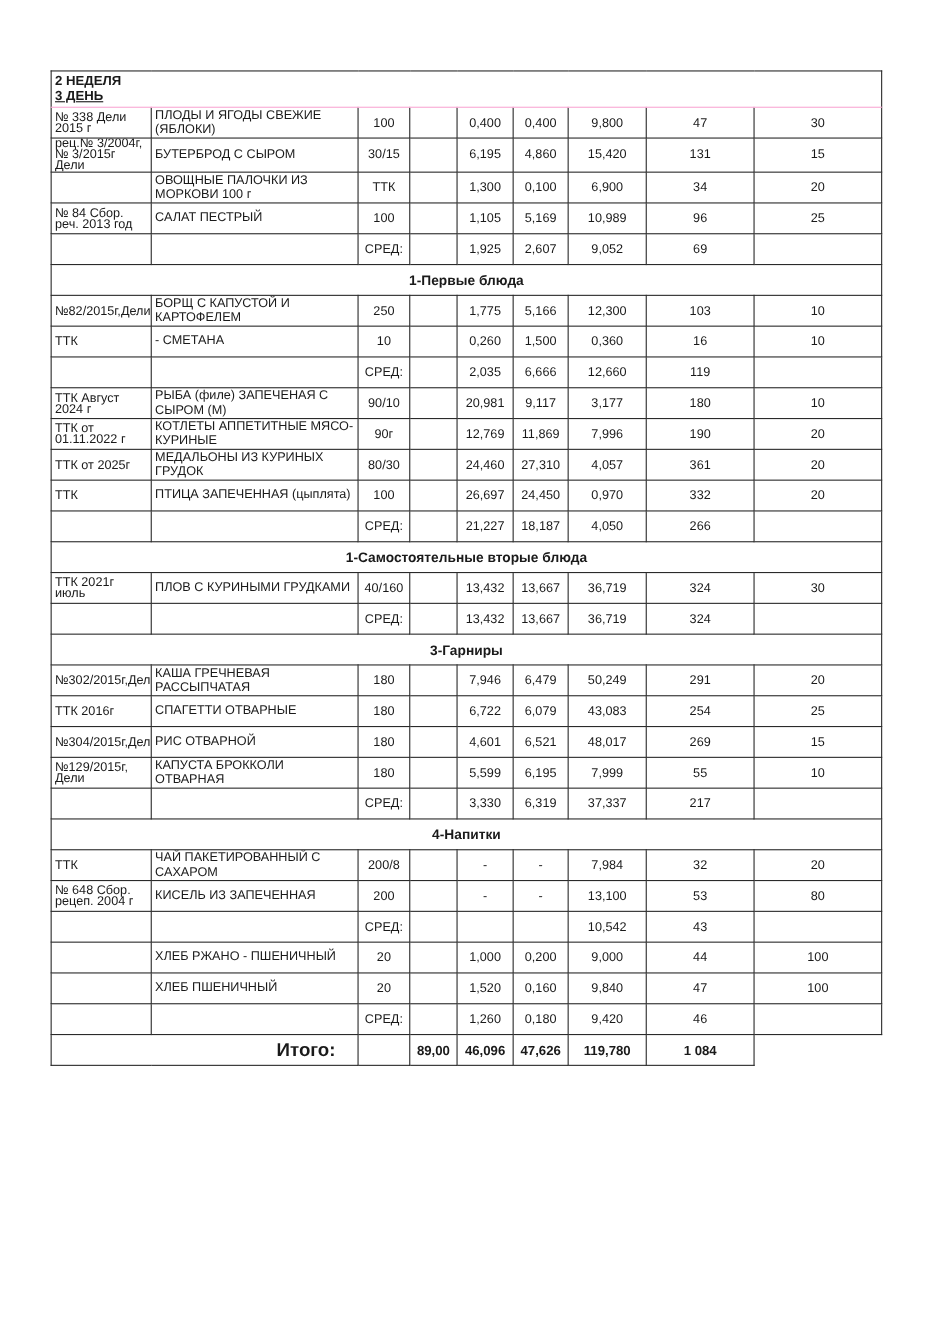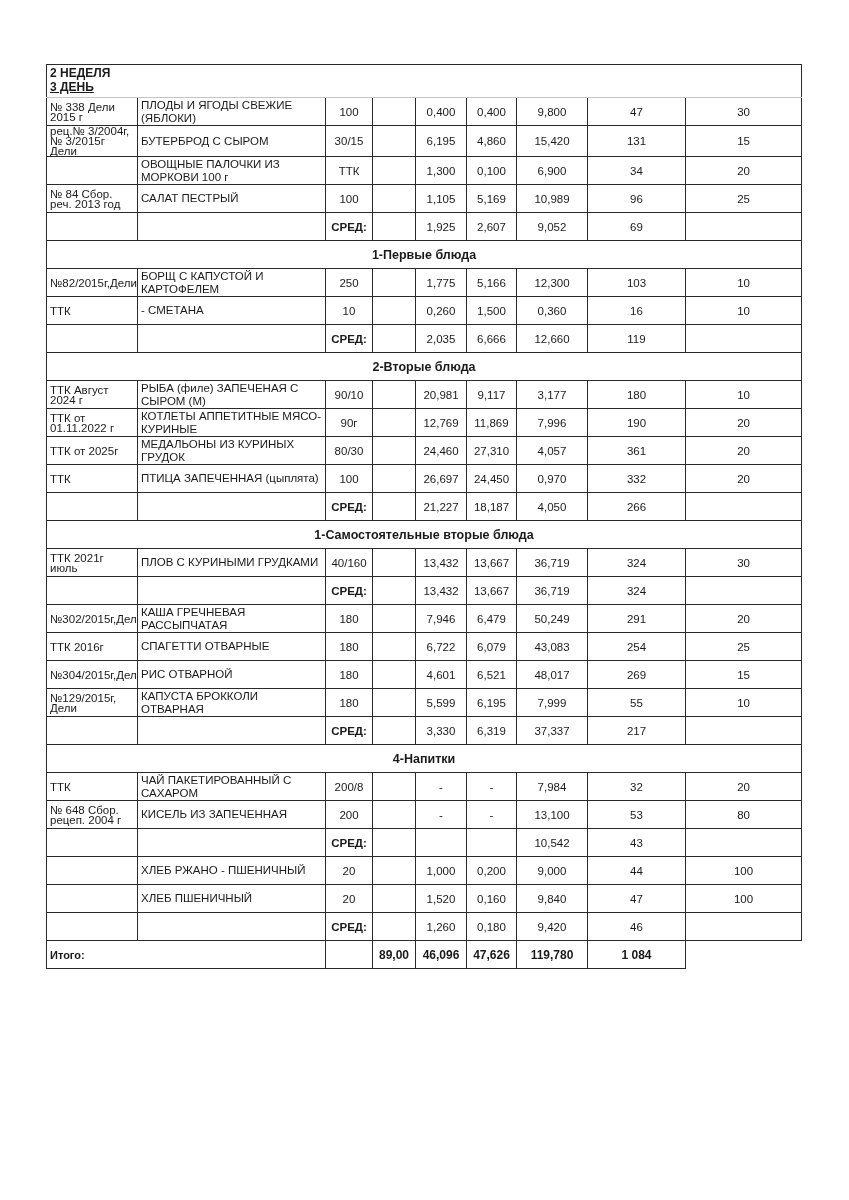--- a/index.html
+++ b/index.html
@@ -4,26 +4,26 @@
 <style>
   html, body { margin: 0; padding: 0; background: #ffffff; }
   body { width: 849px; height: 1200px; position: relative; overflow: hidden; font-family: "Liberation Sans", sans-serif; color: #1a1a1a; }
   .page { position: absolute; left: 46px; top: 64px; width: 755px; }
   table.menu { border-collapse: collapse; table-layout: fixed; width: 755px; }
   table.menu td { border: 1px solid #2a2a2a; padding: 0 3px; height: 27px; font-size: 11.5px; vertical-align: middle; overflow: hidden; }
   td.code { font-size: 8px; line-height: 10px; vertical-align: top; padding-top: 3px; }
   td.name { font-size: 12px; line-height: 13px; vertical-align: top; padding-top: 1px; }
   td.num { text-align: center; }
   td.c-weight { text-align: center; }
-  td.bold { font-weight: bold; margin-left: 20px; }
+  td.bold { font-weight: normal; margin-left: 20px; }
   tr.header td { border-bottom: 1px solid #f9a8d4; height: 31px; font-weight: bold; font-size: 12px; line-height: 14px; vertical-align: top; padding-top: 1px; }
   tr.section td { text-align: center; font-weight: bold; font-size: 12.5px; height: 27px; }
   .hdr-week { display: block; }
   .hdr-day { display: block; text-decoration: underline; }
-  tr.total td.label { font-weight: bold; font-size: 11px; padding-right: 20px; }
+  tr.total td.label { text-align: right; font-weight: bold; font-size: 17px; padding-right: 20px; }
   tr.total td { font-weight: bold; font-size: 12px; }
   tr.total td.blank-tail { border: none; border-top: 1px solid #2a2a2a; }
   td.right { text-align: center; padding-right: 3px; }
   col.c1 { width: 91px; } col.c2 { width: 188px; } col.c3 { width: 47px; } col.c4 { width: 43px; }
   col.c5 { width: 51px; } col.c6 { width: 50px; } col.c7 { width: 71px; } col.c8 { width: 98px; } col.c9 { width: 116px; }
 </style>
 </head>
 <body>
 
 <div class="page">
@@ -130,23 +130,20 @@
           <td></td>
           <td></td>
           <td class="c-weight bold">СРЕД:</td>
           <td class="num"></td>
           <td class="num">2,035</td>
           <td class="num">6,666</td>
           <td class="num">12,660</td>
           <td class="num">119</td>
           <td class="num"></td>
         </tr>
-        <tr class="section">
-          <td colspan="9">2-Вторые блюда</td>
-        </tr>
         <tr>
           <td class="code">ТТК Август 2024 г</td>
           <td class="name">РЫБА (филе) ЗАПЕЧЕНАЯ С СЫРОМ (М)</td>
           <td class="c-weight">90/10</td>
           <td class="num"></td>
           <td class="num">20,981</td>
           <td class="num">9,117</td>
           <td class="num">3,177</td>
           <td class="num">180</td>
           <td class="num">10</td>
@@ -212,20 +209,23 @@
         <tr class="avg">
           <td></td>
           <td></td>
           <td class="c-weight bold">СРЕД:</td>
           <td class="num"></td>
           <td class="num">13,432</td>
           <td class="num">13,667</td>
           <td class="num">36,719</td>
           <td class="num">324</td>
           <td class="num"></td>
+        </tr>
+        <tr class="section">
+          <td colspan="9">3-Гарниры</td>
         </tr>
         <tr>
           <td class="code">№302/2015г,Дели</td>
           <td class="name">КАША ГРЕЧНЕВАЯ РАССЫПЧАТАЯ</td>
           <td class="c-weight">180</td>
           <td class="num"></td>
           <td class="num">7,946</td>
           <td class="num">6,479</td>
           <td class="num">50,249</td>
           <td class="num">291</td>

